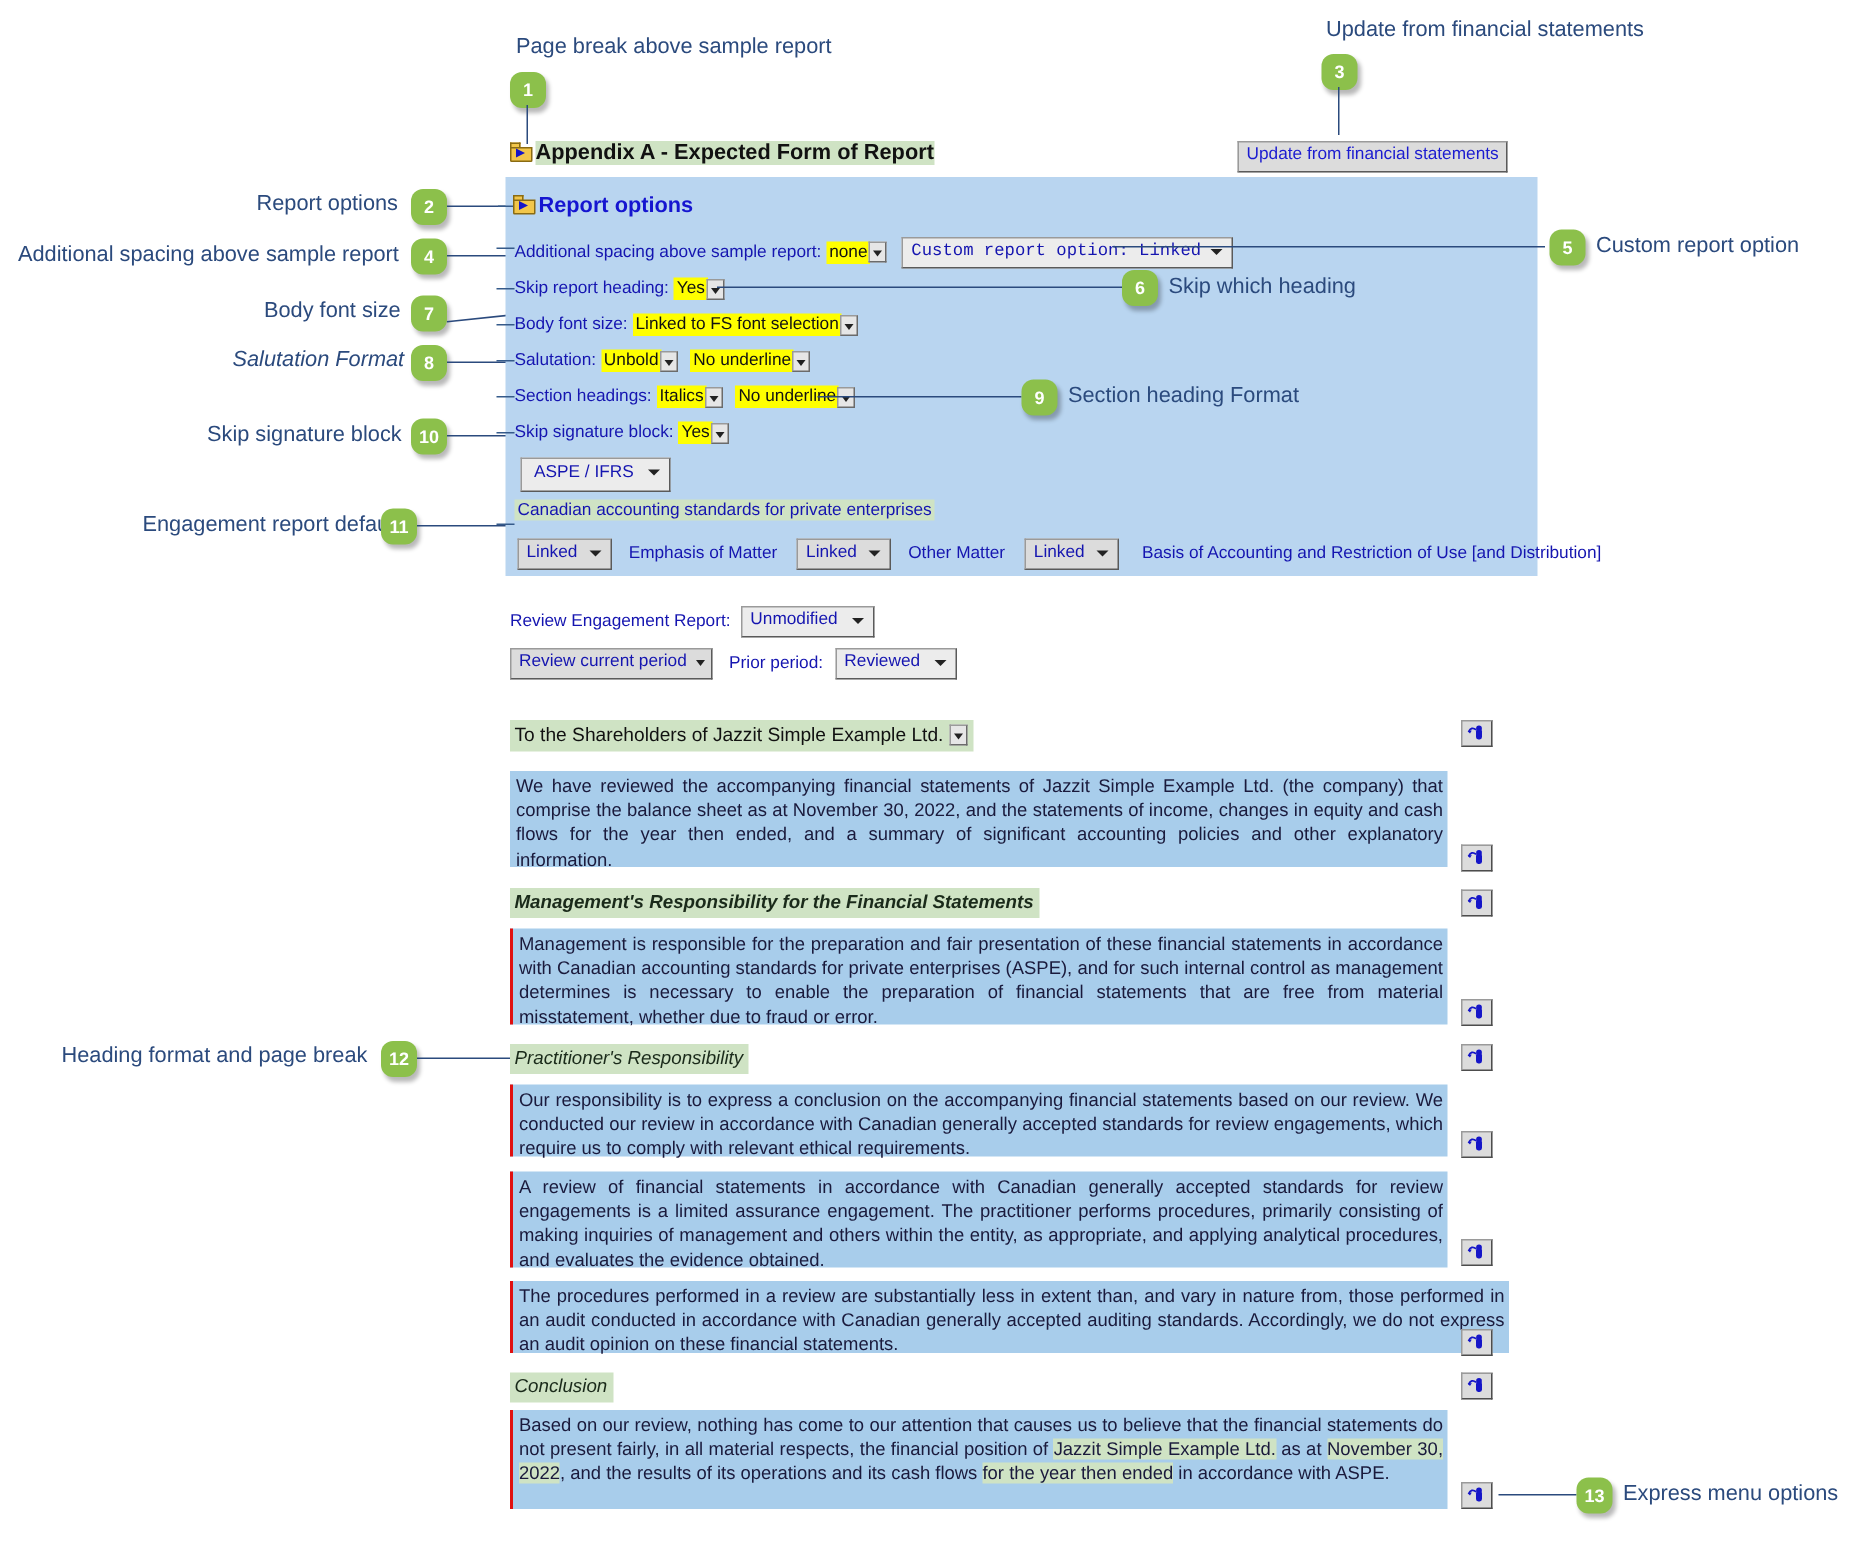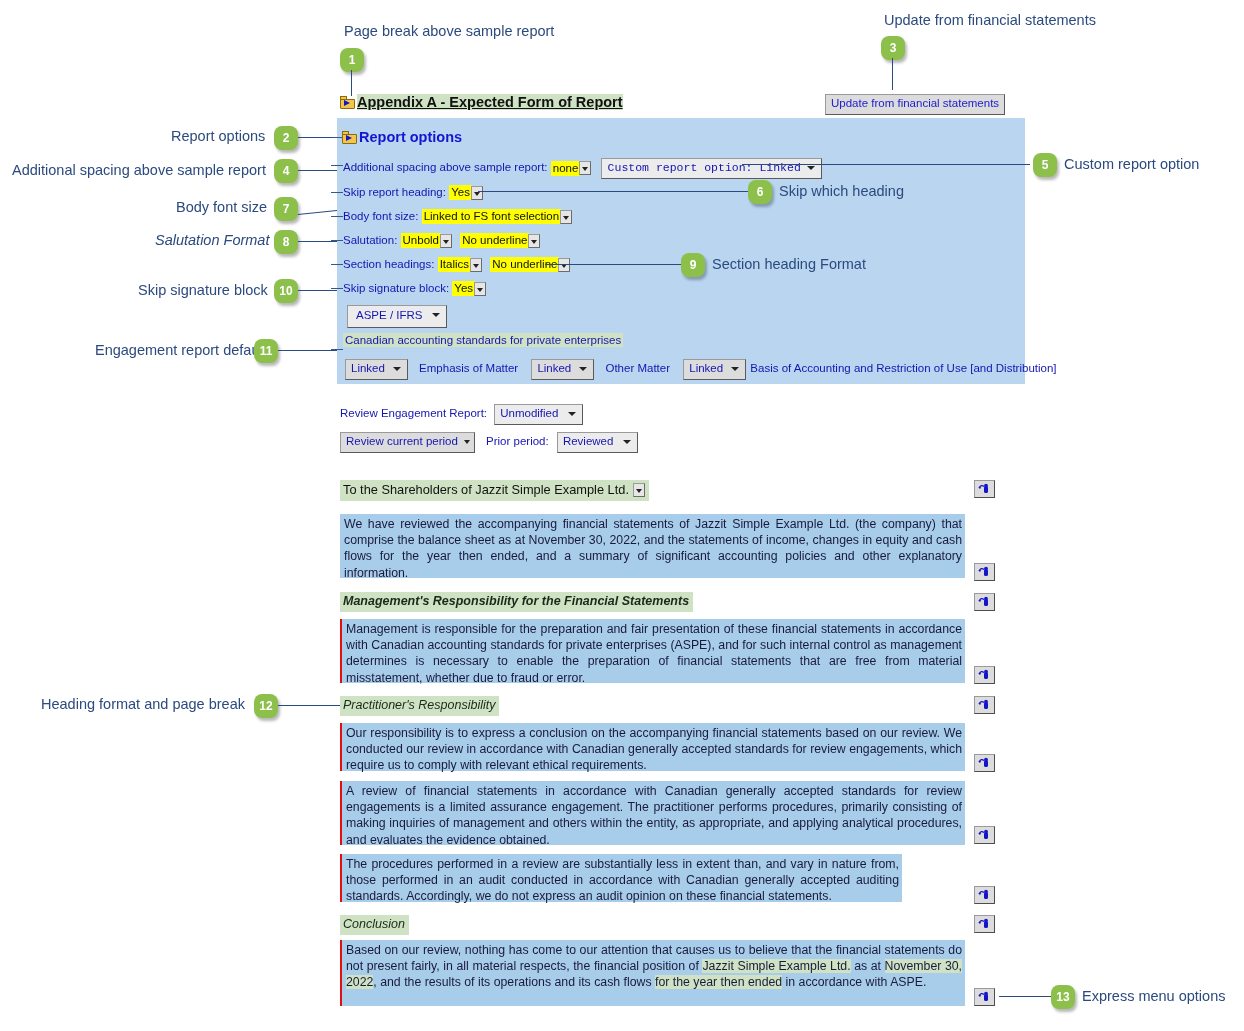--- a/index.html
+++ b/index.html
@@ -156,21 +156,21 @@
 <div class="callout-label" style="left:67px;top:343px;margin-left:28px;">Engagement report defaults</div>
 <div class="badge" style="left:254px;top:339px;">11</div>
 <div class="leader h" style="left:278px;top:350px;width:62px;"></div>
 
 <div class="callout-label" style="left:41px;top:697px;">Heading format and page break</div>
 <div class="badge" style="left:254px;top:694px;">12</div>
 <div class="leader h" style="left:278px;top:705px;width:62px;"></div>
 
 <div class="panel" style="left:337px;top:118px;width:688px;height:266px;"></div>
 
-<div class="doc-head" style="left:340px;top:95px;text-decoration:underline;">
+<div class="doc-head" style="left:340px;top:95px;">
   <span class="folder-icon"><span class="tab"></span><span class="body"></span><span class="arrow"></span></span><span class="hl-green">Appendix A - Expected Form of Report</span>
 </div>
 
 <div class="btn" style="left:825px;top:94px;">Update from financial statements</div>
 
 <div class="doc-head" style="left:342px;top:130px;color:#1515d0;">
   <span class="folder-icon"><span class="tab"></span><span class="body"></span><span class="arrow"></span></span><span>Report options</span>
 </div>
 <div class="leader h" style="left:332px;top:137px;width:10px;background:#355a8a;"></div>
 
@@ -230,21 +230,21 @@
   <span class="hl-green" style="color:#1515b0;padding:1px 2px;">Canadian accounting standards for private enterprises</span>
 </div>
 <div class="leader h" style="left:331px;top:349px;width:12px;background:#355a8a;"></div>
 
 <div class="orow" style="left:345px;top:359px;">
   <span class="grcombo" style="padding-right:22px;"><span>Linked</span><i style="position:absolute;right:6px;top:7px;width:0;height:0;border-left:4px solid transparent;border-right:4px solid transparent;border-top:4.5px solid #222;"></i></span>
   <span class="lbl" style="margin:0 10px 0 8px;">Emphasis of Matter</span>
   <span class="grcombo" style="padding-right:22px;"><span>Linked</span><i style="position:absolute;right:6px;top:7px;width:0;height:0;border-left:4px solid transparent;border-right:4px solid transparent;border-top:4.5px solid #222;"></i></span>
   <span class="lbl" style="margin:0 10px 0 8px;">Other Matter</span>
   <span class="grcombo" style="padding-right:22px;"><span>Linked</span><i style="position:absolute;right:6px;top:7px;width:0;height:0;border-left:4px solid transparent;border-right:4px solid transparent;border-top:4.5px solid #222;"></i></span>
-  <span class="lbl" style="margin-left:1px;text-align:center;">Basis of Accounting and Restriction of Use [and Distribution]</span>
+  <span class="lbl" style="margin-left:12px;text-align:center;">Basis of Accounting and Restriction of Use [and Distribution]</span>
 </div>
 
 <div class="orow" style="left:340px;top:404px;">
   <span class="lbl">Review Engagement Report:</span>
   <span class="grcombo" style="margin-left:4px;padding-right:24px;background:#ececec;"><span>Unmodified</span><i style="position:absolute;right:6px;top:7px;width:0;height:0;border-left:4px solid transparent;border-right:4px solid transparent;border-top:4.5px solid #222;"></i></span>
 </div>
 
 <div class="orow" style="left:340px;top:432px;">
   <span class="grcombo" style="padding-right:16px;"><span>Review current period</span><i style="position:absolute;right:4px;top:7px;width:0;height:0;border-left:3.5px solid transparent;border-right:3.5px solid transparent;border-top:4px solid #222;"></i></span>
   <span class="lbl" style="margin:0 5px 0 8px;">Prior period:</span>
@@ -260,21 +260,21 @@
 <div class="secthead" style="left:340px;top:592px;font-weight:bold;">Management's Responsibility for the Financial Statements</div>
 
 <div class="para redbar" style="left:340px;top:619px;width:625px;height:64px;">Management is responsible for the preparation and fair presentation of these financial statements in accordance with  Canadian accounting standards for private enterprises (ASPE),  and for such  internal control as management determines is necessary to enable the preparation of financial statements that are free from material misstatement, whether due to fraud or error.</div>
 
 <div class="secthead" style="left:340px;top:696px;">Practitioner's Responsibility</div>
 
 <div class="para redbar" style="left:340px;top:723px;width:625px;height:48px;">Our responsibility is to express a conclusion on the accompanying financial statements based on our review.   We conducted our review in accordance with Canadian generally accepted standards for review engagements,  which require us to comply with relevant ethical requirements.</div>
 
 <div class="para redbar" style="left:340px;top:781px;width:625px;height:64px;">A review of financial statements in accordance with Canadian generally accepted standards for review engagements is a limited assurance engagement. The practitioner performs procedures, primarily consisting of making inquiries of management and others within the entity, as appropriate, and applying analytical procedures, and evaluates the evidence obtained.</div>
 
-<div class="para redbar" style="left:340px;top:854px;width:562px;height:48px;">The procedures performed in a review are substantially less in extent than, and vary in nature from, those performed in an audit conducted in accordance with Canadian generally accepted auditing standards. Accordingly, we do not express an audit opinion on these financial statements.</div>
+<div class="para redbar" style="left:340px;top:854px;width:666px;height:48px;">The procedures performed in a review are substantially less in extent than, and vary in nature from, those performed in an audit conducted in accordance with Canadian generally accepted auditing standards. Accordingly, we do not express an audit opinion on these financial statements.</div>
 
 <div class="secthead" style="left:340px;top:915px;">Conclusion</div>
 
 <div class="para redbar" style="left:340px;top:940px;width:625px;height:66px;"><span>Based on our review, nothing has come to our attention that causes us to believe that the financial statements do not present fairly, in all material respects, the financial position of </span><span class="hl-green">Jazzit Simple Example Ltd.</span><span> as at </span><span class="hl-green">November 30, 2022</span><span>, and the results of its operations and its cash flows </span><span class="hl-green">for the year then ended</span><span> in accordance with ASPE.</span></div>
 
 <div class="exbtn" style="left:974px;top:480px;">
   <svg class="glyph" viewBox="0 0 14 13">
       <path d="M1 5 Q3 1 6 3.5" stroke="#1515c8" stroke-width="1.2" fill="none"></path>
       <path d="M0.5 4.5 L2 6 L3.2 4" fill="#1515c8"></path>
       <rect x="6" y="3" width="4" height="7" rx="1.6" fill="#1515c8"></rect>

